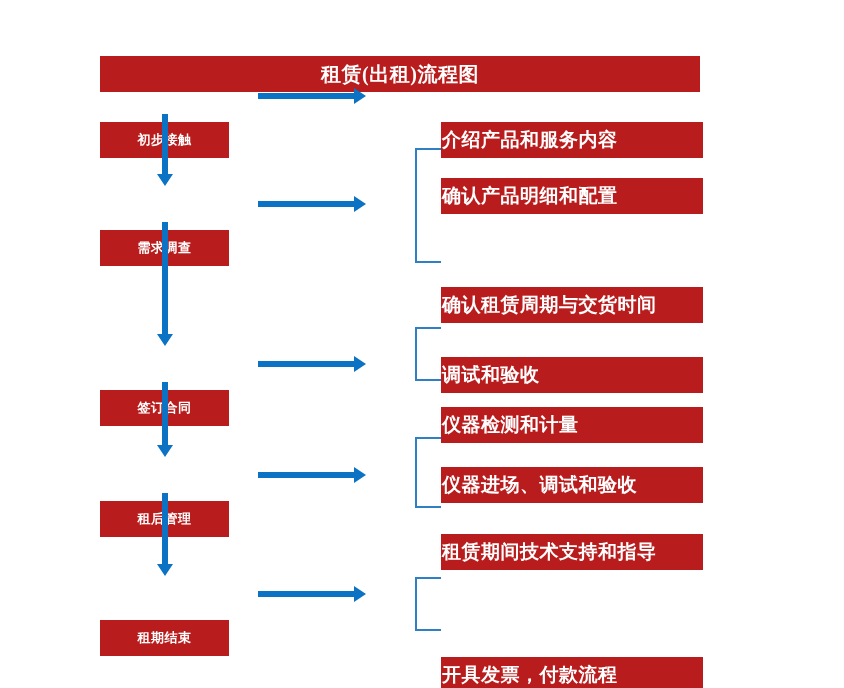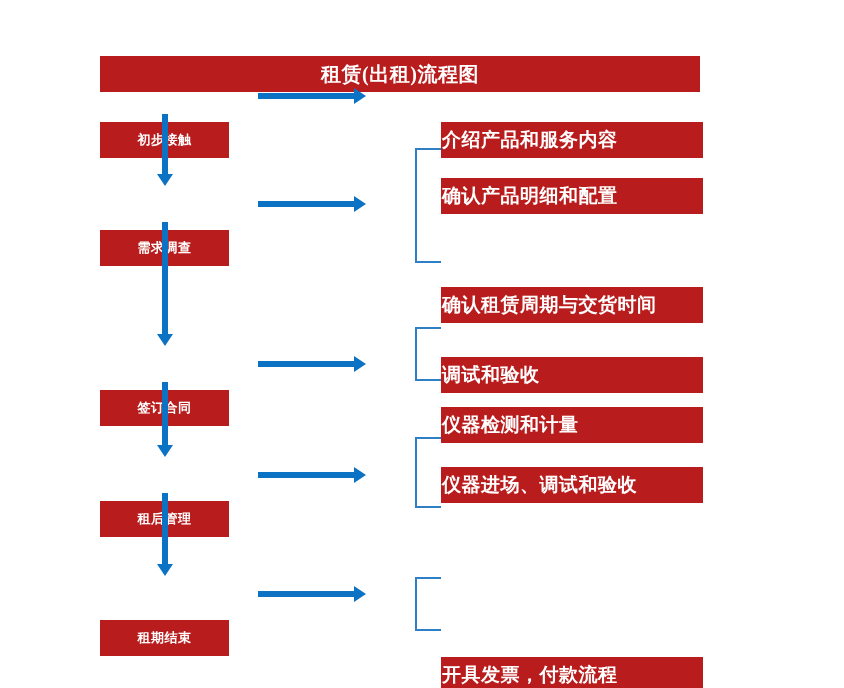--- a/index.html
+++ b/index.html
@@ -85,20 +85,21 @@
   <div class="box stage-box" style="top:186px">需求调查</div>
   <div class="box stage-box" style="top:576px">租期结束</div>
   <div class="box stage-box" style="top:457px">租后管理</div>
 
   <div class="box detail-box" style="top:78px">介绍产品和服务内容</div>
   <div class="box detail-box" style="top:134px">确认产品明细和配置</div>
   <div class="box detail-box" style="top:243px">确认租赁周期与交货时间</div>
   <div class="box detail-box" style="top:313px">调试和验收</div>
   <div class="box detail-box" style="top:363px">仪器检测和计量</div>
   <div class="box detail-box" style="top:423px">仪器进场、调试和验收</div>
+  <div class="box detail-box" style="top:490px">租赁期间技术支持和指导</div>
   <div class="box detail-box" style="top:613px">开具发票，付款流程</div>
 
   <div class="bracket" style="left:415px; top:148px; height:115px;"></div>
   <div class="bracket" style="left:415px; top:327px; height:54px;"></div>
   <div class="bracket" style="left:415px; top:437px; height:71px;"></div>
   <div class="bracket" style="left:415px; top:577px; height:54px;"></div>
 
   <div class="h-arrow" style="left:258px; top:87px; width:108px;">
     <svg width="108" height="18" viewBox="0 0 108 18">
         <path d="M0 6 L96 6 L96 1 L108 9 L96 17 L96 12 L0 12 Z" fill="#0b72c4"></path>

